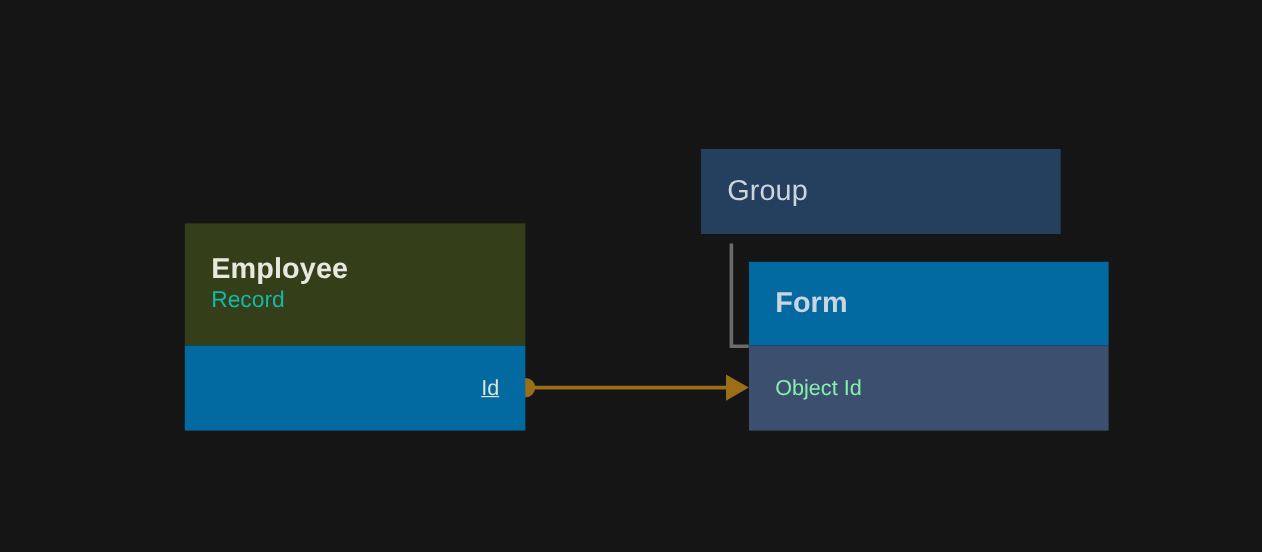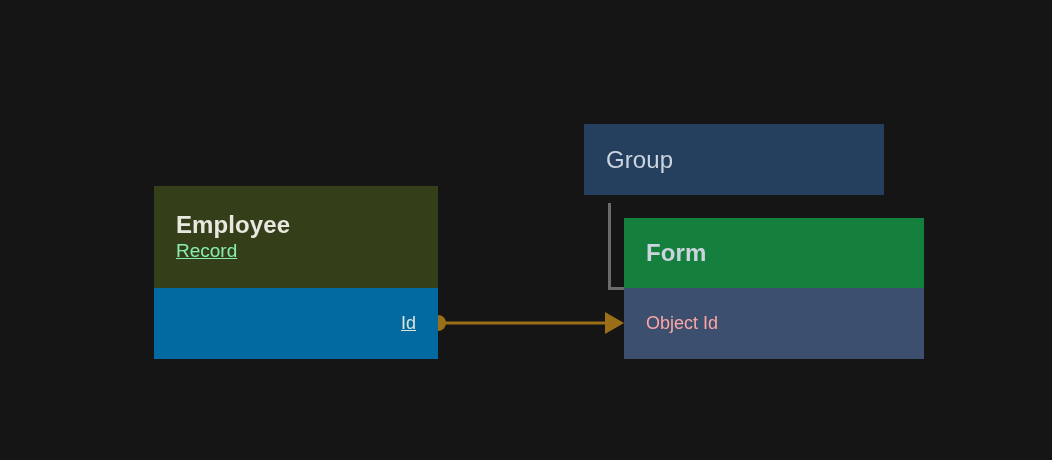--- a/index.html
+++ b/index.html
@@ -61,21 +61,21 @@
     top: 186px;
     width: 300px;
     height: 173px;
     padding-left: 16px;
   }
   #node-employee .node-header {
     height: 102px;
     background: #343f1a;
   }
   #node-employee .node-title    { color: #e8e8e0; }
-  #node-employee .node-subtitle { color: #86efac; text-decoration: underline; }
+  #node-employee .node-subtitle { color: #14b8a6; }
   #node-employee .node-field {
     height: 71px;
     background: #0369a1;
     color: #dfe3d6;
     text-decoration: underline;
   }
 
   
   #node-group {
     left: 584px;
@@ -91,27 +91,27 @@
 
   
   #node-form {
     left: 624px;
     top: 218px;
     width: 300px;
     height: 141px;
   }
   #node-form .node-header {
     height: 70px;
-    background: #15803d;
+    background: #0369a1;
   }
   #node-form .node-title { color: #ccd4dd; }
   #node-form .node-field {
     height: 71px;
     background: #3c4f6e;
-    color: #fca5a5;
+    color: #86efac;
     align-items: center;
   }
 
   
   #connectors {
     position: absolute;
     left: 0;
     top: 0;
     width: 1052px;
     height: 460px;

